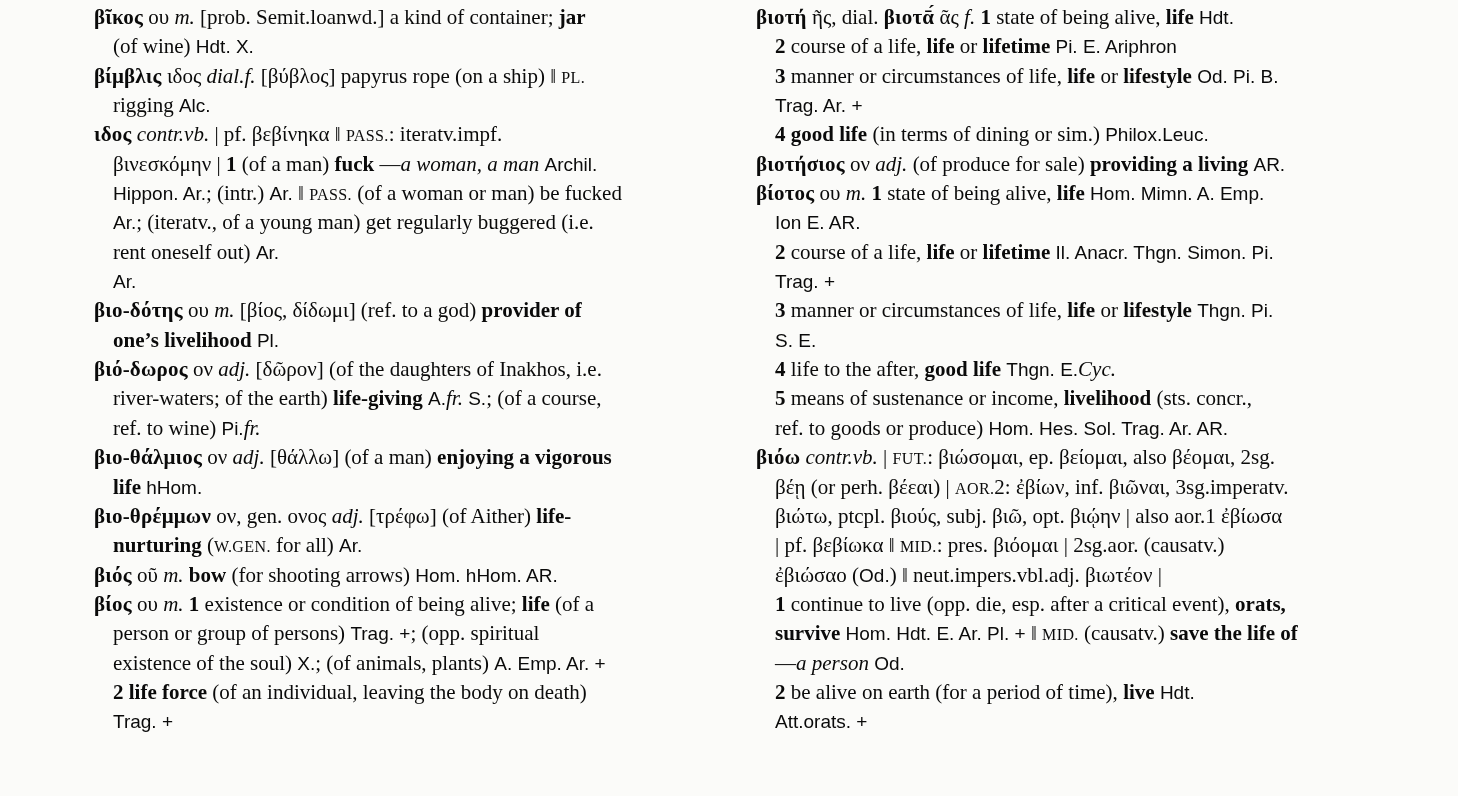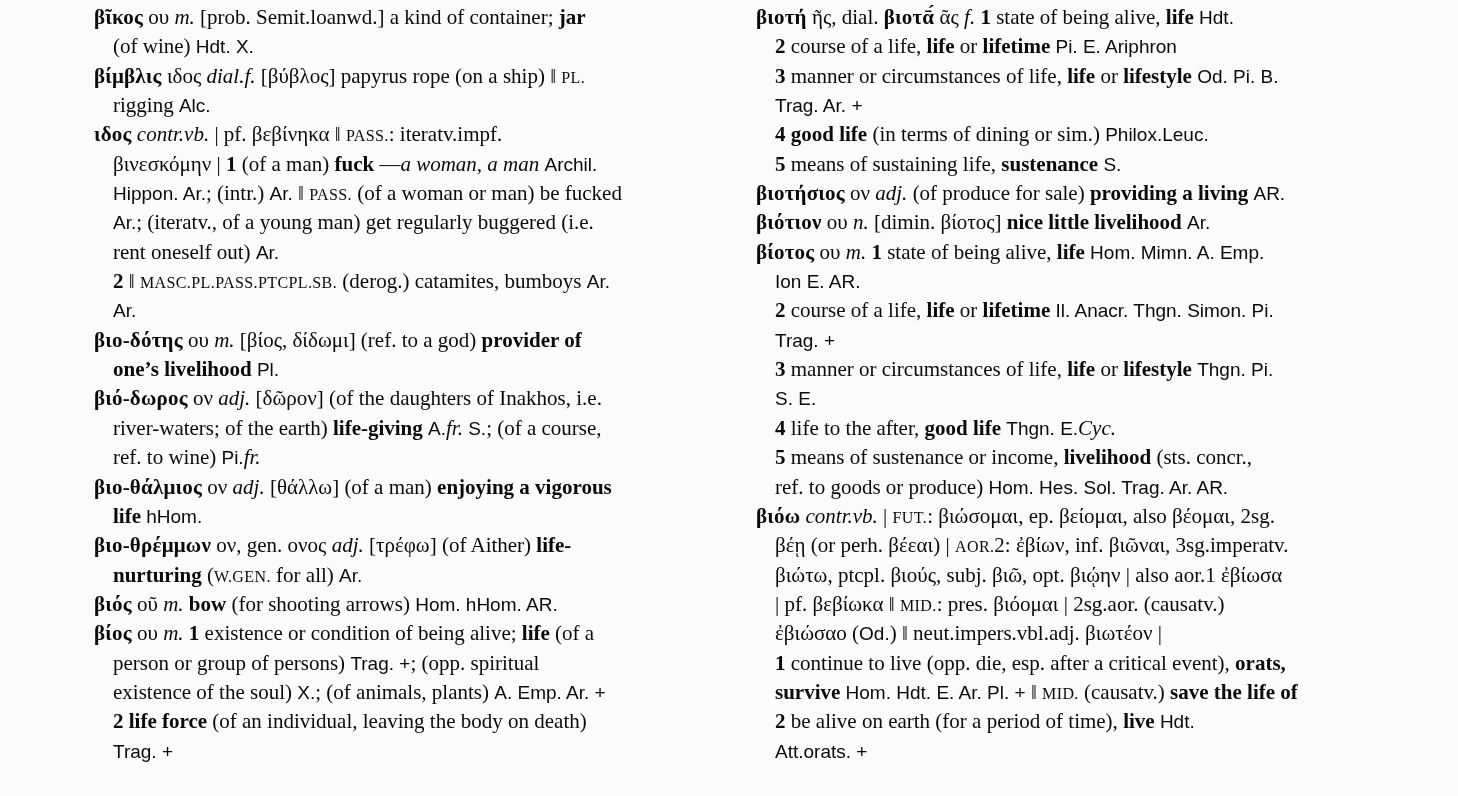--- a/index.html
+++ b/index.html
@@ -59,21 +59,20 @@
   <div class="col">
       <div class="line"><span class="seg-hw">βῖκος</span><span> ου </span><span class="seg-it">m.</span><span> [prob. Semit.loanwd.] a kind of container; </span><span class="seg-b">jar</span></div>
       <div class="line cont"><span>(of wine) </span><span class="seg-cit">Hdt. X.</span></div>
       <div class="line"><span class="seg-hw">βίμβλις</span><span> ιδος </span><span class="seg-it">dial.f.</span><span> [βύβλος] papyrus rope (on a ship) ‖ </span><span class="seg-sc">PL.</span></div>
       <div class="line cont"><span>rigging </span><span class="seg-cit">Alc.</span></div>
       <div class="line"><span class="seg-hw">ιδος</span><span> </span><span class="seg-it">contr.vb.</span><span> | pf. βεβίνηκα ‖ </span><span class="seg-sc">PASS.</span><span>: iteratv.impf.</span></div>
       <div class="line cont"><span>βινεσκόμην | </span><span class="seg-b">1</span><span> (of a man) </span><span class="seg-b">fuck</span><span> —</span><span class="seg-it">a woman, a man</span><span> </span><span class="seg-cit">Archil.</span></div>
       <div class="line cont"><span class="seg-cit">Hippon. Ar.</span><span>; (intr.) </span><span class="seg-cit">Ar.</span><span> ‖ </span><span class="seg-sc">PASS.</span><span> (of a woman or man) be fucked</span></div>
       <div class="line cont"><span class="seg-cit">Ar.</span><span>; (iteratv., of a young man) get regularly buggered (i.e.</span></div>
       <div class="line cont"><span>rent oneself out) </span><span class="seg-cit">Ar.</span></div>
-      <div class="line cont"><span class="seg-b">2</span><span> ‖ </span><span class="seg-sc">MASC.PL.PASS.PTCPL.SB.</span><span> (derog.) catamites, bumboys </span><span class="seg-cit">Ar.</span></div>
       <div class="line cont"><span class="seg-cit">Ar.</span></div>
       <div class="line"><span class="seg-hw">βιο-δότης</span><span> ου </span><span class="seg-it">m.</span><span> [βίος, δίδωμι] (ref. to a god) </span><span class="seg-b">provider of</span></div>
       <div class="line cont"><span class="seg-b">one’s livelihood</span><span> </span><span class="seg-cit">Pl.</span></div>
       <div class="line"><span class="seg-hw">βιό-δωρος</span><span> ον </span><span class="seg-it">adj.</span><span> [δῶρον] (of the daughters of Inakhos, i.e.</span></div>
       <div class="line cont"><span>river-waters; of the earth) </span><span class="seg-b">life-giving</span><span> </span><span class="seg-cit">A.</span><span class="seg-it">fr.</span><span> </span><span class="seg-cit">S.</span><span>; (of a course,</span></div>
       <div class="line cont"><span>ref. to wine) </span><span class="seg-cit">Pi.</span><span class="seg-it">fr.</span></div>
       <div class="line"><span class="seg-hw">βιο-θάλμιος</span><span> ον </span><span class="seg-it">adj.</span><span> [θάλλω] (of a man) </span><span class="seg-b">enjoying a vigorous</span></div>
       <div class="line cont"><span class="seg-b">life</span><span> </span><span class="seg-cit">hHom.</span></div>
       <div class="line"><span class="seg-hw">βιο-θρέμμων</span><span> ον, gen. ονος </span><span class="seg-it">adj.</span><span> [τρέφω] (of Aither) </span><span class="seg-b">life-</span></div>
       <div class="line cont"><span class="seg-b">nurturing</span><span> (</span><span class="seg-sc">W.GEN.</span><span> for all) </span><span class="seg-cit">Ar.</span></div>
@@ -83,35 +82,34 @@
       <div class="line cont"><span>existence of the soul) </span><span class="seg-cit">X.</span><span>; (of animals, plants) </span><span class="seg-cit">A. Emp. Ar. +</span></div>
       <div class="line cont"><span class="seg-b">2 life force</span><span> (of an individual, leaving the body on death)</span></div>
       <div class="line cont"><span class="seg-cit">Trag. +</span></div>
     </div>
   <div class="col right">
       <div class="line"><span class="seg-hw">βιοτή</span><span> ῆς, dial. </span><span class="seg-hw">βιοτᾱ́</span><span> ᾶς </span><span class="seg-it">f.</span><span> </span><span class="seg-b">1</span><span> state of being alive, </span><span class="seg-b">life</span><span> </span><span class="seg-cit">Hdt.</span></div>
       <div class="line cont"><span class="seg-b">2</span><span> course of a life, </span><span class="seg-b">life</span><span> or </span><span class="seg-b">lifetime</span><span> </span><span class="seg-cit">Pi. E. Ariphron</span></div>
       <div class="line cont"><span class="seg-b">3</span><span> manner or circumstances of life, </span><span class="seg-b">life</span><span> or </span><span class="seg-b">lifestyle</span><span> </span><span class="seg-cit">Od. Pi. B.</span></div>
       <div class="line cont"><span class="seg-cit">Trag. Ar. +</span></div>
       <div class="line cont"><span class="seg-b">4 good life</span><span> (in terms of dining or sim.) </span><span class="seg-cit">Philox.Leuc.</span></div>
-      <div class="line cont"><span class="seg-b">5</span><span> means of sustaining life, </span><span class="seg-b">sustenance</span><span> </span><span class="seg-cit">S.</span></div>
       <div class="line"><span class="seg-hw">βιοτήσιος</span><span> ον </span><span class="seg-it">adj.</span><span> (of produce for sale) </span><span class="seg-b">providing a living</span><span> </span><span class="seg-cit">AR.</span></div>
-      <div class="line"><span class="seg-hw">βιότιον</span><span> ου </span><span class="seg-it">n.</span><span> [dimin. βίοτος] </span><span class="seg-b">nice little livelihood</span><span> </span><span class="seg-cit">Ar.</span></div>
       <div class="line"><span class="seg-hw">βίοτος</span><span> ου </span><span class="seg-it">m.</span><span> </span><span class="seg-b">1</span><span> state of being alive, </span><span class="seg-b">life</span><span> </span><span class="seg-cit">Hom. Mimn. A. Emp.</span></div>
       <div class="line cont"><span class="seg-cit">Ion E. AR.</span></div>
       <div class="line cont"><span class="seg-b">2</span><span> course of a life, </span><span class="seg-b">life</span><span> or </span><span class="seg-b">lifetime</span><span> </span><span class="seg-cit">Il. Anacr. Thgn. Simon. Pi.</span></div>
       <div class="line cont"><span class="seg-cit">Trag. +</span></div>
       <div class="line cont"><span class="seg-b">3</span><span> manner or circumstances of life, </span><span class="seg-b">life</span><span> or </span><span class="seg-b">lifestyle</span><span> </span><span class="seg-cit">Thgn. Pi.</span></div>
       <div class="line cont"><span class="seg-cit">S. E.</span></div>
       <div class="line cont"><span class="seg-b">4</span><span> life to the after, </span><span class="seg-b">good life</span><span> </span><span class="seg-cit">Thgn. E.</span><span class="seg-it">Cyc.</span></div>
       <div class="line cont"><span class="seg-b">5</span><span> means of sustenance or income, </span><span class="seg-b">livelihood</span><span> (sts. concr.,</span></div>
       <div class="line cont"><span>ref. to goods or produce) </span><span class="seg-cit">Hom. Hes. Sol. Trag. Ar. AR.</span></div>
       <div class="line"><span class="seg-hw">βιόω</span><span> </span><span class="seg-it">contr.vb.</span><span> | </span><span class="seg-sc">FUT.</span><span>: βιώσομαι, ep. βείομαι, also βέομαι, 2sg.</span></div>
       <div class="line cont"><span>βέῃ (or perh. βέεαι) | </span><span class="seg-sc">AOR.</span><span>2: ἐβίων, inf. βιῶναι, 3sg.imperatv.</span></div>
       <div class="line cont"><span>βιώτω, ptcpl. βιούς, subj. βιῶ, opt. βιῴην | also aor.1 ἐβίωσα</span></div>
       <div class="line cont"><span>| pf. βεβίωκα ‖ </span><span class="seg-sc">MID.</span><span>: pres. βιόομαι | 2sg.aor. (causatv.)</span></div>
       <div class="line cont"><span>ἐβιώσαο (</span><span class="seg-cit">Od.</span><span>) ‖ neut.impers.vbl.adj. βιωτέον |</span></div>
       <div class="line cont"><span class="seg-b">1</span><span> continue to live (opp. die, esp. after a critical event), </span><span class="seg-b">orats,</span></div>
       <div class="line cont"><span class="seg-b">survive</span><span> </span><span class="seg-cit">Hom. Hdt. E. Ar. Pl. +</span><span> ‖ </span><span class="seg-sc">MID.</span><span> (causatv.) </span><span class="seg-b">save the life of</span></div>
+      <div class="line cont"><span>—</span><span class="seg-it">a person</span><span> </span><span class="seg-cit">Od.</span></div>
       <div class="line cont"><span class="seg-b">2</span><span> be alive on earth (for a period of time), </span><span class="seg-b">live</span><span> </span><span class="seg-cit">Hdt.</span></div>
       <div class="line cont"><span class="seg-cit">Att.orats. +</span></div>
     </div>
 </div>
 
 </body></html>

